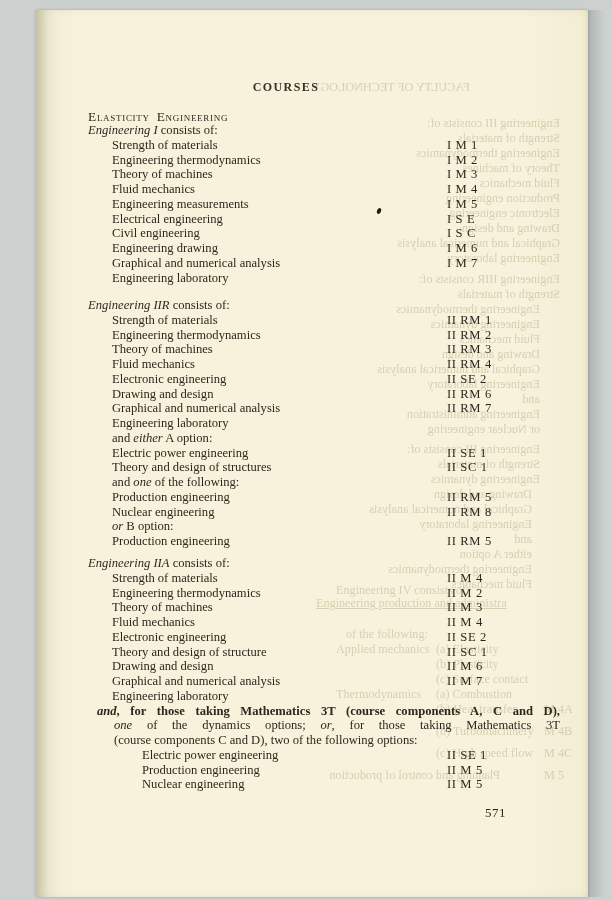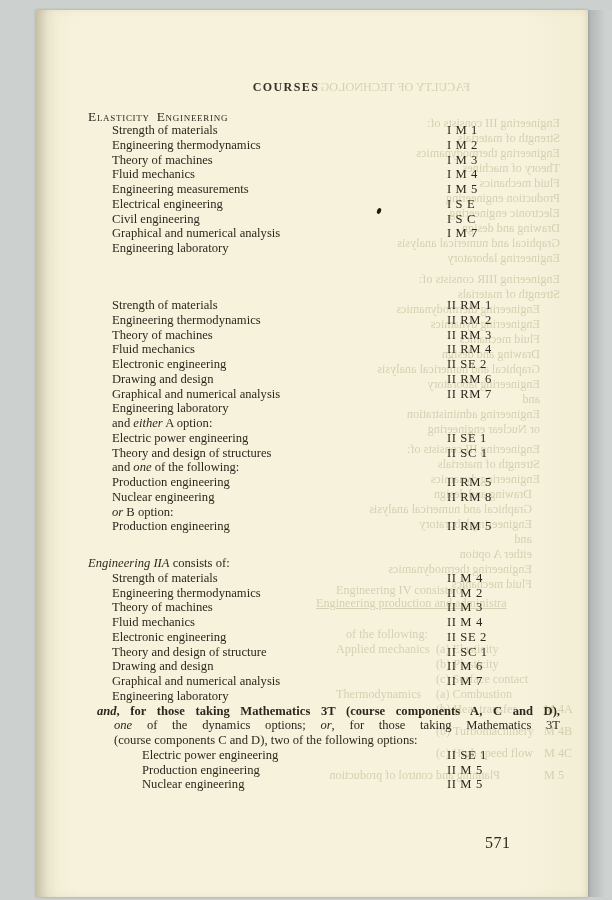--- a/index.html
+++ b/index.html
@@ -43,21 +43,21 @@
   .label{display:inline-block;}
   .i1 .label{margin-left:24px;}
   .i2 .label{margin-left:54px;}
   .hang .label{margin-left:9px;font-weight:bold;}
   .cont .label{margin-left:26px;}
   .just .label{display:block;text-align:justify;text-align-last:justify;white-space:normal;}
   .just.hang .label{width:463px;}
   .just.cont .label{width:446px;}
   .code{position:absolute;left:359px;top:0;letter-spacing:.6px;}
   .page-number{
-    position:absolute;left:449px;top:795px;font-size:16px;letter-spacing:.5px;z-index:3;margin-top:29px;
+    position:absolute;left:449px;top:795px;font-size:13px;letter-spacing:.5px;z-index:3;
   }
   .ink-dot{
     position:absolute;left:341px;top:198px;width:4px;height:6px;
     background:#241c12;border-radius:60% 40% 55% 45%;transform:rotate(18deg);z-index:4;
   }
   .ghost{
     position:absolute;width:260px;font-size:12.2px;line-height:14px;
     color:var(--ghost);opacity:.42;filter:blur(.35px);white-space:nowrap;z-index:1;
   }
   .ghost.m{transform:scaleX(-1);}
@@ -68,31 +68,34 @@
 <div class="scan-strip-right"></div>
 
 <div class="page">
   <div class="running-head">
     <span>COURSES</span>
   </div>
   <div class="main-heading">Elasticity Engineering</div>
 
   <div id="sections-root">
       <div class="section" id="sec-engineering-i">
+        <div class="row title"><span class="it">Engineering I</span><span> consists of:</span></div>
         <div class="row i1"><span class="label"><span>Strength of materials</span></span><span class="code">I M 1</span></div>
         <div class="row i1"><span class="label"><span>Engineering thermodynamics</span></span><span class="code">I M 2</span></div>
         <div class="row i1"><span class="label"><span>Theory of machines</span></span><span class="code">I M 3</span></div>
         <div class="row i1"><span class="label"><span>Fluid mechanics</span></span><span class="code">I M 4</span></div>
         <div class="row i1"><span class="label"><span>Engineering measurements</span></span><span class="code">I M 5</span></div>
         <div class="row i1"><span class="label"><span>Electrical engineering</span></span><span class="code">I S E</span></div>
         <div class="row i1"><span class="label"><span>Civil engineering</span></span><span class="code">I S C</span></div>
+        <div class="row i1"><span class="label"><span>Engineering drawing</span></span><span class="code">I M 6</span></div>
         <div class="row i1"><span class="label"><span>Graphical and numerical analysis</span></span><span class="code">I M 7</span></div>
         <div class="row i1"><span class="label"><span>Engineering laboratory</span></span></div>
       </div>
       <div class="section" id="sec-engineering-iir">
+        <div class="row title"><span class="it">Engineering IIR</span><span> consists of:</span></div>
         <div class="row i1"><span class="label"><span>Strength of materials</span></span><span class="code">II RM 1</span></div>
         <div class="row i1"><span class="label"><span>Engineering thermodynamics</span></span><span class="code">II RM 2</span></div>
         <div class="row i1"><span class="label"><span>Theory of machines</span></span><span class="code">II RM 3</span></div>
         <div class="row i1"><span class="label"><span>Fluid mechanics</span></span><span class="code">II RM 4</span></div>
         <div class="row i1"><span class="label"><span>Electronic engineering</span></span><span class="code">II SE 2</span></div>
         <div class="row i1"><span class="label"><span>Drawing and design</span></span><span class="code">II RM 6</span></div>
         <div class="row i1"><span class="label"><span>Graphical and numerical analysis</span></span><span class="code">II RM 7</span></div>
         <div class="row i1"><span class="label"><span>Engineering laboratory</span></span></div>
         <div class="row i1"><span class="label"><span>and </span><span class="it">either</span><span> A option:</span></span></div>
         <div class="row i1"><span class="label"><span>Electric power engineering</span></span><span class="code">II SE 1</span></div>

